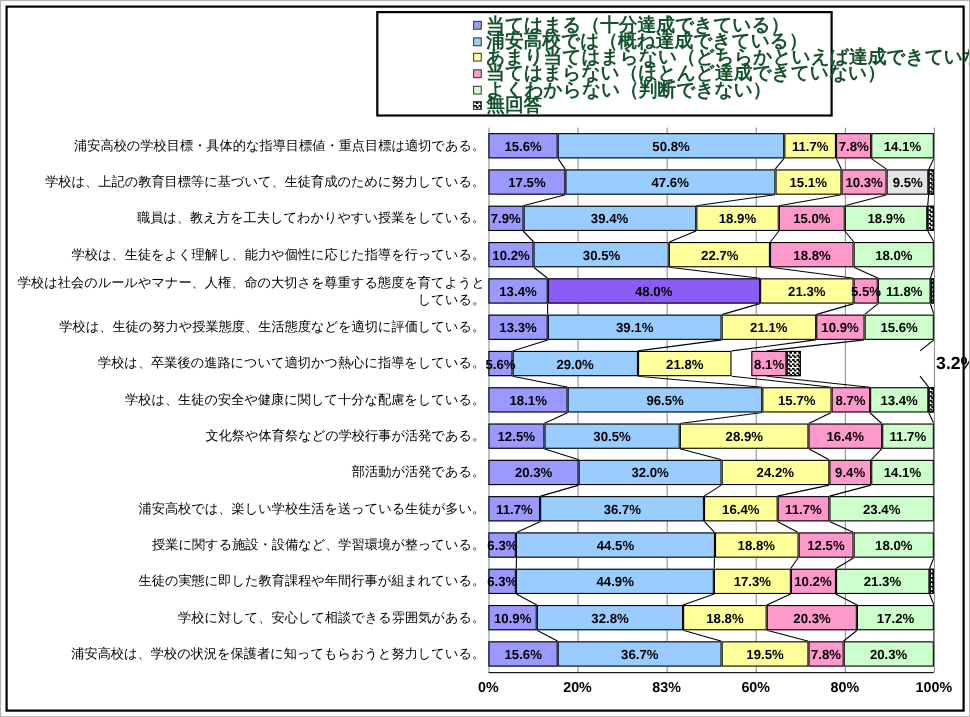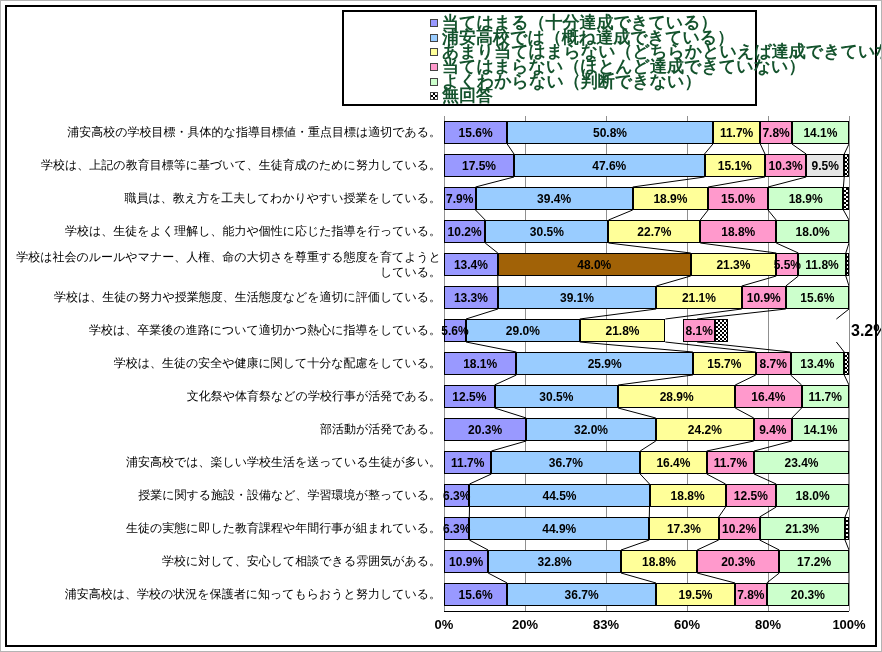--- a/index.html
+++ b/index.html
@@ -230,21 +230,21 @@
           <div class="seg" style="width: 17.9641%; background: rgb(204, 255, 204);">
             <span class="seg-label">18.0%</span>
           </div>
         </div>
       </div>
       <div class="rowslot" style="top: 132px;">
         <div class="bar">
           <div class="seg" style="width: 13.2937%; background: rgb(153, 153, 255);">
             <span class="seg-label">13.4%</span>
           </div>
-          <div class="seg" style="width: 47.619%; background: #a16207;">
+          <div class="seg" style="width: 47.619%; background: #8b5cf6;">
             <span class="seg-label">48.0%</span>
           </div>
           <div class="seg" style="width: 21.131%; background: rgb(255, 255, 153);">
             <span class="seg-label">21.3%</span>
           </div>
           <div class="seg" style="width: 5.45635%; background: rgb(255, 153, 204);">
             <span class="seg-label">5.5%</span>
           </div>
           <div class="seg" style="width: 11.7063%; background: rgb(204, 255, 204);">
             <span class="seg-label">11.8%</span>
@@ -288,21 +288,21 @@
           <div class="seg checker" style="width: 3.10078%;"></div>
           <span class="na-label">3.2%</span>
         </div>
       </div>
       <div class="rowslot" style="top: 231px;">
         <div class="bar">
           <div class="seg" style="width: 17.8854%; background: rgb(153, 153, 255);">
             <span class="seg-label">18.1%</span>
           </div>
           <div class="seg" style="width: 43.5771%; background: rgb(153, 204, 255);">
-            <span class="seg-label">25.9%</span>
+            <span class="seg-label">96.5%</span>
           </div>
           <div class="seg" style="width: 15.5138%; background: rgb(255, 255, 153);">
             <span class="seg-label">15.7%</span>
           </div>
           <div class="seg" style="width: 8.59684%; background: rgb(255, 153, 204);">
             <span class="seg-label">8.7%</span>
           </div>
           <div class="seg" style="width: 13.2411%; background: rgb(204, 255, 204);">
             <span class="seg-label">13.4%</span>
           </div>

